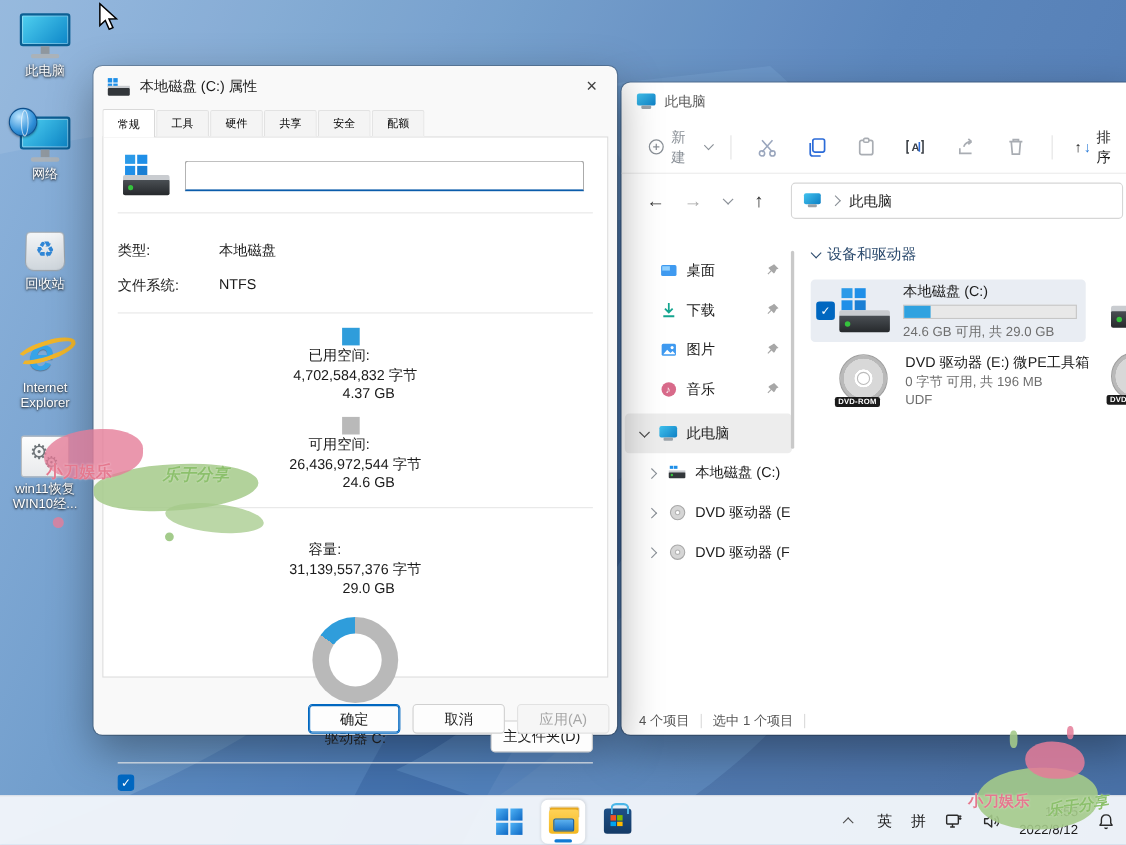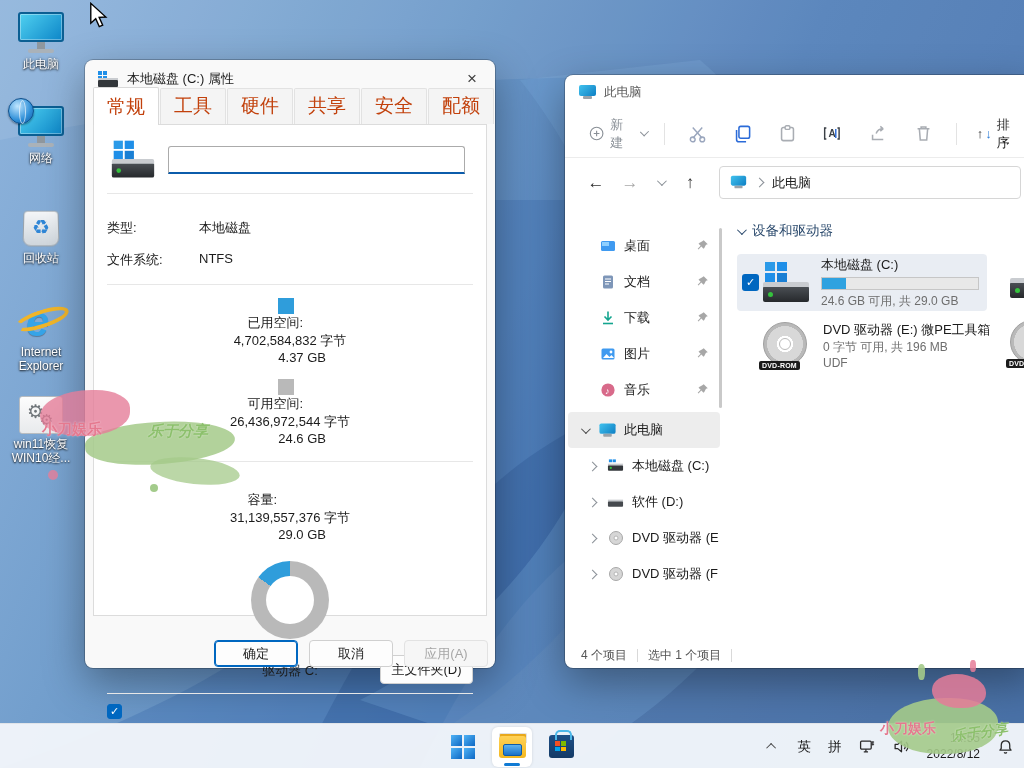--- a/index.html
+++ b/index.html
@@ -87,31 +87,31 @@
   .disc .cd { width:44px; height:44px; border-radius:50%; background:radial-gradient(circle,#f2f2f2 0 18%,#fff 19% 27%,#d8d8d8 28% 60%,#b9b9b9 61% 78%,#cfcfcf 79% 100%); border:1px solid #9f9f9f; }
   .disc .hole { position:absolute; left:16px; top:16px; width:12px; height:12px; border-radius:50%; background:#fff; border:1px solid #bbb; }
   .disc .badge { position:absolute; left:-4px; bottom:-1px; background:#1b1b1b; color:#fff; font-size:7px; font-weight:bold; padding:1px 3px; border-radius:2px; letter-spacing:.2px; }
   .dvd-meta { margin-left:13px; line-height:1.35; }
   .dvd-meta .l2 { font-size:12px; color:#6e6e6e; }
   .partial { position:absolute; width:46px; }
   .ex-status { position:absolute; left:0; right:0; bottom:0; height:25px; display:flex; align-items:center; padding-left:16px; font-size:12px; color:#555; gap:10px; }
   .st-sep { width:1px; height:13px; background:#d9d9d9; }
 
   
-  #dialog { left:85px; top:60px; width:410px; height:608px; background:#f9f9f9; z-index:3; border-radius:8px; }
+  #dialog { left:85px; top:60px; width:476px; height:608px; background:#f9f9f9; z-index:3; border-radius:8px; }
   .dlg-titlebar { height:38px; display:flex; align-items:center; padding-left:13px; gap:9px; }
   .dlg-title { font-size:13px; }
   .mini-hdd { width:20px; height:16px; position:relative; flex:0 0 auto; }
   .mini-hdd .logo { position:absolute; left:0; top:0; width:9px; height:8px; display:grid; grid-template-columns:4px 4px; grid-template-rows:3.5px 3.5px; gap:1px; }
   .mini-hdd .logo i { background:#1f8fe8; }
   .mini-hdd .slab { position:absolute; left:0; bottom:0; width:20px; height:7px; background:#33373b; border-radius:1px; }
   .mini-hdd .slab::before { content:""; position:absolute; top:-2px; left:0; width:20px; height:2px; background:#c9ccd0; }
   .dlg-close { margin-left:auto; width:46px; height:38px; display:flex; align-items:center; justify-content:center; font-size:17px; color:#404040; border-top-right-radius:8px; }
   .tabs { display:flex; padding-left:8px; align-items:flex-end; height:26px; position:relative; z-index:2; }
-  .tab { padding:4px 13px 5px; font-size:19px; border:1px solid #e2e2e2; border-bottom:none; background:#f4f4f4; margin-right:1px; border-radius:2px 2px 0 0; color:#c2410c; }
+  .tab { padding:4px 13px 5px; font-size:10px; border:1px solid #e2e2e2; border-bottom:none; background:#f4f4f4; margin-right:1px; border-radius:2px 2px 0 0; color:#000000; }
   .tab.active { background:#fff; border-color:#d9d9d9; padding-top:6px; position:relative; top:1px; }
   .dlg-panel { position:absolute; left:8px; right:8px; top:64px; height:492px; background:#fff; border:1px solid #dcdcdc; }
   .dlg-hr { border:none; border-top:1px solid #e7e7e7; margin:0 13px; }
   .drive-row { display:flex; align-items:center; padding:14px 13px 12px; gap:12px; }
   .label-input { flex:1; height:28px; border:1px solid #ababab; border-bottom:2px solid #0b5cab; background:#fff; border-radius:3px 3px 0 0; padding:0 6px; font-size:13px; outline:none; margin-right:8px; }
   .kv { display:flex; padding:7px 13px; }
   .kv .k { width:92px; }
   .space-row { display:flex; align-items:center; padding:7px 13px;flex-direction:column; }
   .space-row .sq { width:16px; height:16px; margin-right:9px; flex:0 0 auto; }
   .space-row .lbl { width:85px; }
@@ -306,32 +306,20 @@
             </svg>
           </span>
         <span>桌面</span>
         <svg class="pin" viewBox="0 0 16 16">
             <path d="M9.5 1.5l5 5-2.2.7-2.1 3.8-1 .9L6.6 9.3 3 13l-.9-.9L5.7 8.4 3.1 5.8l.9-1 3.8-2.1z" fill="#8a8a8a"></path>
           </svg>
       </div>
       <div class="side-row child">
         <span class="side-icon">
             <svg width="16" height="16" viewBox="0 0 16 16">
-              <rect x="3" y="1.5" width="10" height="13" rx="1.5" fill="#7e96b8"></rect>
-              <path d="M5 5h6M5 7.5h6M5 10h4" stroke="#fff" stroke-width="1.1"></path>
-            </svg>
-          </span>
-        <span>文档</span>
-        <svg class="pin" viewBox="0 0 16 16">
-            <path d="M9.5 1.5l5 5-2.2.7-2.1 3.8-1 .9L6.6 9.3 3 13l-.9-.9L5.7 8.4 3.1 5.8l.9-1 3.8-2.1z" fill="#8a8a8a"></path>
-          </svg>
-      </div>
-      <div class="side-row child">
-        <span class="side-icon">
-            <svg width="16" height="16" viewBox="0 0 16 16">
               <path d="M8 1.5v8M4.5 6.5L8 10l3.5-3.5" fill="none" stroke="#14a58f" stroke-width="1.6"></path>
               <path d="M3 13.5h10" stroke="#14a58f" stroke-width="1.6"></path>
             </svg>
           </span>
         <span>下载</span>
         <svg class="pin" viewBox="0 0 16 16">
             <path d="M9.5 1.5l5 5-2.2.7-2.1 3.8-1 .9L6.6 9.3 3 13l-.9-.9L5.7 8.4 3.1 5.8l.9-1 3.8-2.1z" fill="#8a8a8a"></path>
           </svg>
       </div>
       <div class="side-row child">
@@ -375,32 +363,20 @@
         <span class="side-icon">
             <svg width="18" height="14" viewBox="0 0 18 14">
               <rect x="1" y="6" width="16" height="6" rx="1" fill="#33373b"></rect>
               <rect x="1" y="4.5" width="16" height="2" fill="#c9ccd0"></rect>
               <circle cx="4" cy="9" r="1.2" fill="#35c23d"></circle>
               <rect x="2" y="0" width="3.4" height="3" fill="#1f8fe8"></rect>
               <rect x="6" y="0" width="3.4" height="3" fill="#1f8fe8"></rect>
             </svg>
           </span>
         <span style="white-space:nowrap">本地磁盘 (C:)</span>
-      </div>
-      <div class="side-row drive">
-        <span class="chevbox">
-            <span class="chev chev-right"></span>
-          </span>
-        <span class="side-icon">
-            <svg width="18" height="14" viewBox="0 0 18 14">
-              <rect x="1" y="6" width="16" height="6" rx="1" fill="#45494e"></rect>
-              <rect x="1" y="4.5" width="16" height="2" fill="#c9ccd0"></rect>
-            </svg>
-          </span>
-        <span style="white-space:nowrap">软件 (D:)</span>
       </div>
       <div class="side-row drive">
         <span class="chevbox">
             <span class="chev chev-right"></span>
           </span>
         <span class="side-icon">
             <svg width="16" height="16" viewBox="0 0 16 16">
               <circle cx="8" cy="8" r="6.5" fill="#d6d6d6" stroke="#a8a8a8"></circle>
               <circle cx="8" cy="8" r="2" fill="#fff" stroke="#b5b5b5"></circle>
             </svg>

